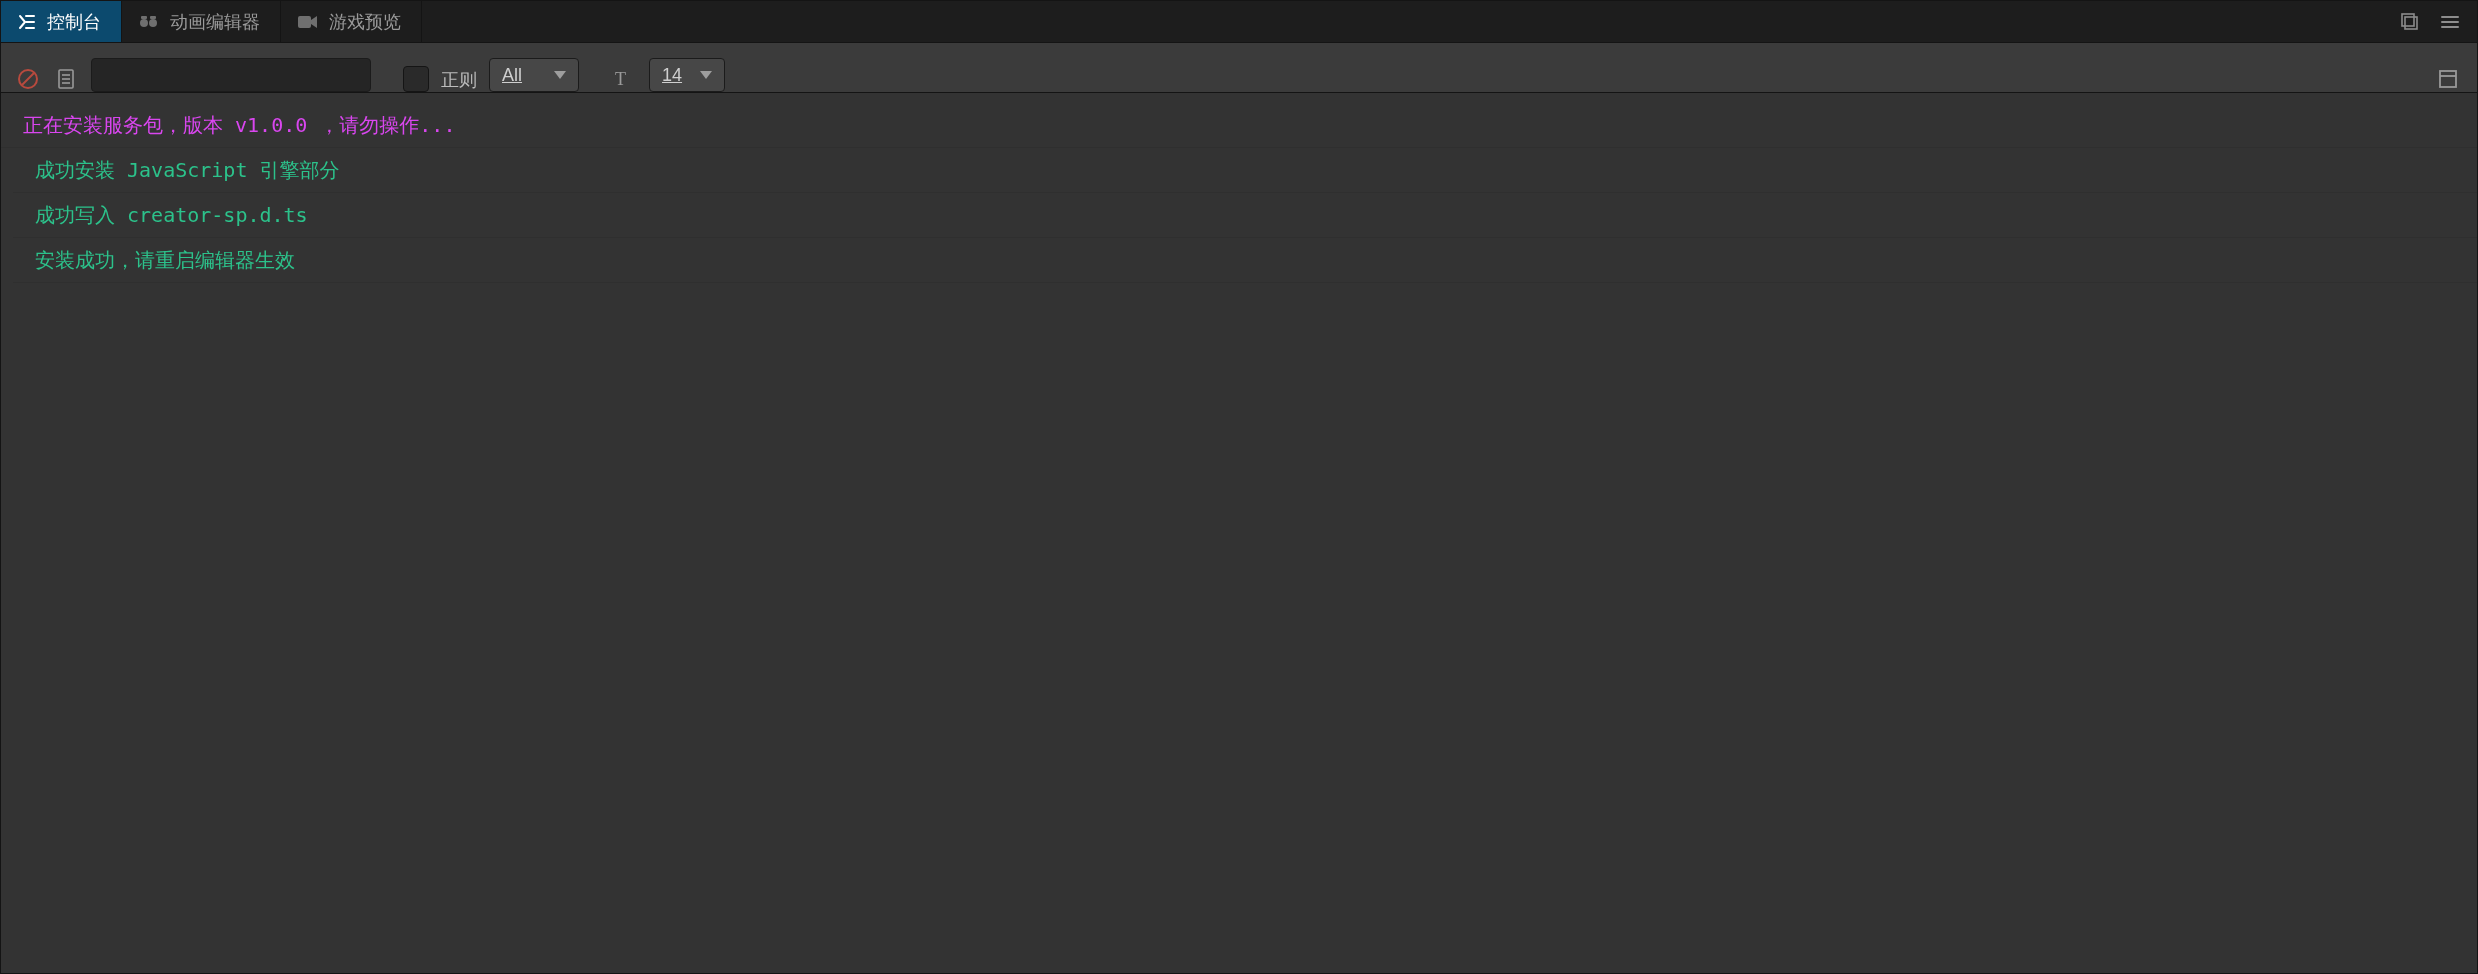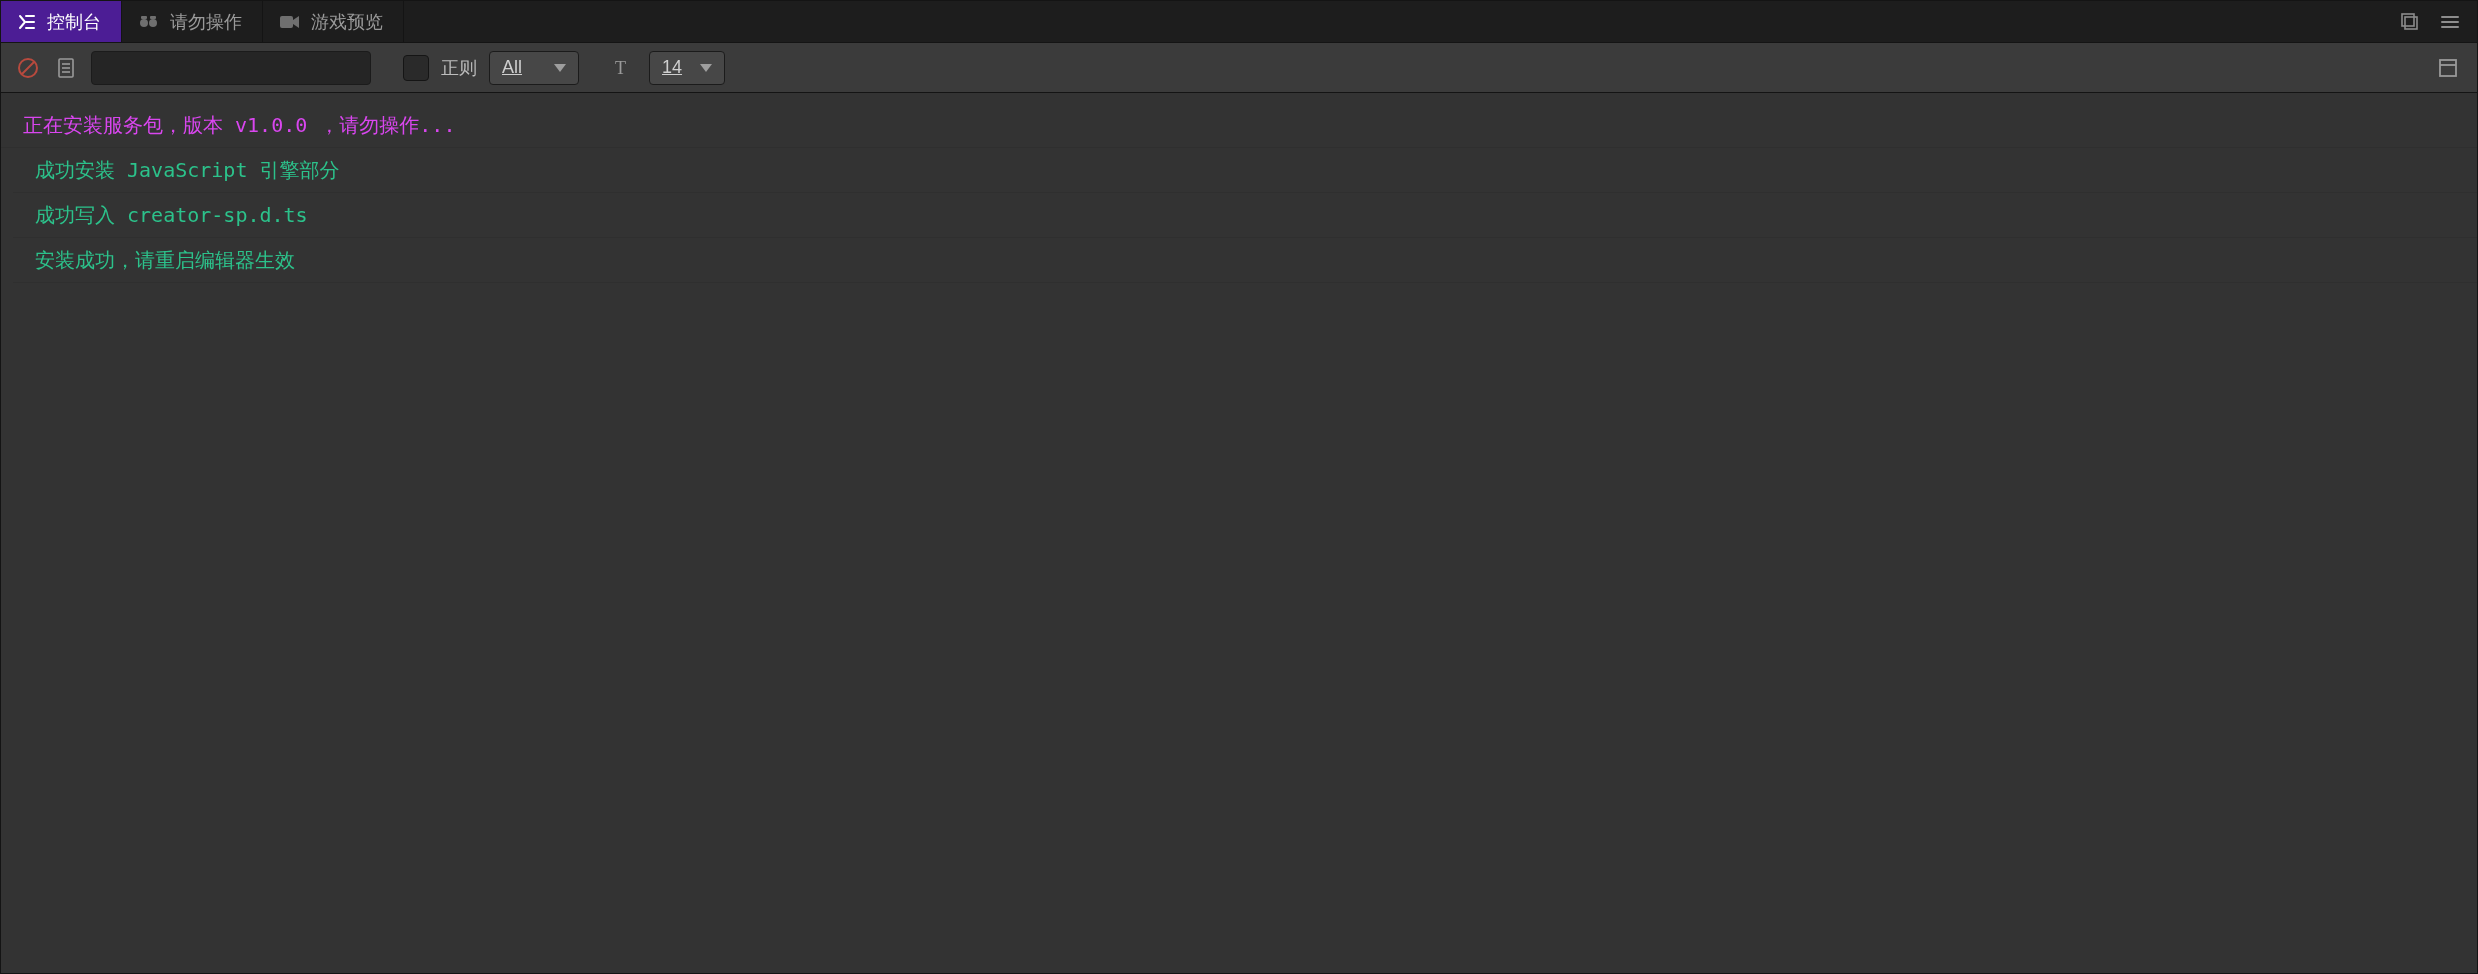--- a/index.html
+++ b/index.html
@@ -33,21 +33,21 @@
     display: flex;
     align-items: center;
     gap: 10px;
     padding: 0 20px 0 16px;
     font-size: 18px;
     color: #9a9a9a;
     cursor: pointer;
     border-right: 1px solid #141414;
   }
   .tab.active {
-    background: #4c1d95;
+    background: #0c4a6e;
     color: #ffffff;
   }
   .tab .icon { display:flex; align-items:center; }
   .tab .icon svg { display:block; }
 
   .tabs-right {
     margin-left: auto;
     display: flex;
     align-items: center;
     gap: 14px;
@@ -60,21 +60,21 @@
     cursor:pointer;
   }
   .icon-btn svg { display:block; }
 
   
   .toolbar {
     height: 50px;
     background: #3b3b3b;
     border-bottom: 1px solid #141414;
     display: flex;
-    align-items: center;
+    align-items: flex-end;
     gap: 12px;
     padding: 0 14px;
     position: relative;
   }
 
   .search-input {
     height: 34px;
     width: 280px;
     background: #252525;
     border: 1px solid #1b1b1b;
@@ -165,21 +165,21 @@
 
     <div class="tab">
       <span class="icon">
         <svg width="22" height="20" viewBox="0 0 22 20" fill="#6f6f6f">
           <circle cx="6" cy="11" r="4"></circle>
           <circle cx="15" cy="11" r="4"></circle>
           <rect x="3" y="4" width="6" height="3" rx="1"></rect>
           <rect x="12" y="4" width="6" height="3" rx="1"></rect>
         </svg>
       </span>
-      <span>请勿操作</span>
+      <span>动画编辑器</span>
     </div>
 
     <div class="tab">
       <span class="icon">
         <svg width="22" height="18" viewBox="0 0 22 18" fill="#6f6f6f">
           <rect x="1" y="3" width="13" height="12" rx="2"></rect>
           <path d="M14 7 L20 3 L20 15 L14 11 Z"></path>
         </svg>
       </span>
       <span>游戏预览</span>

